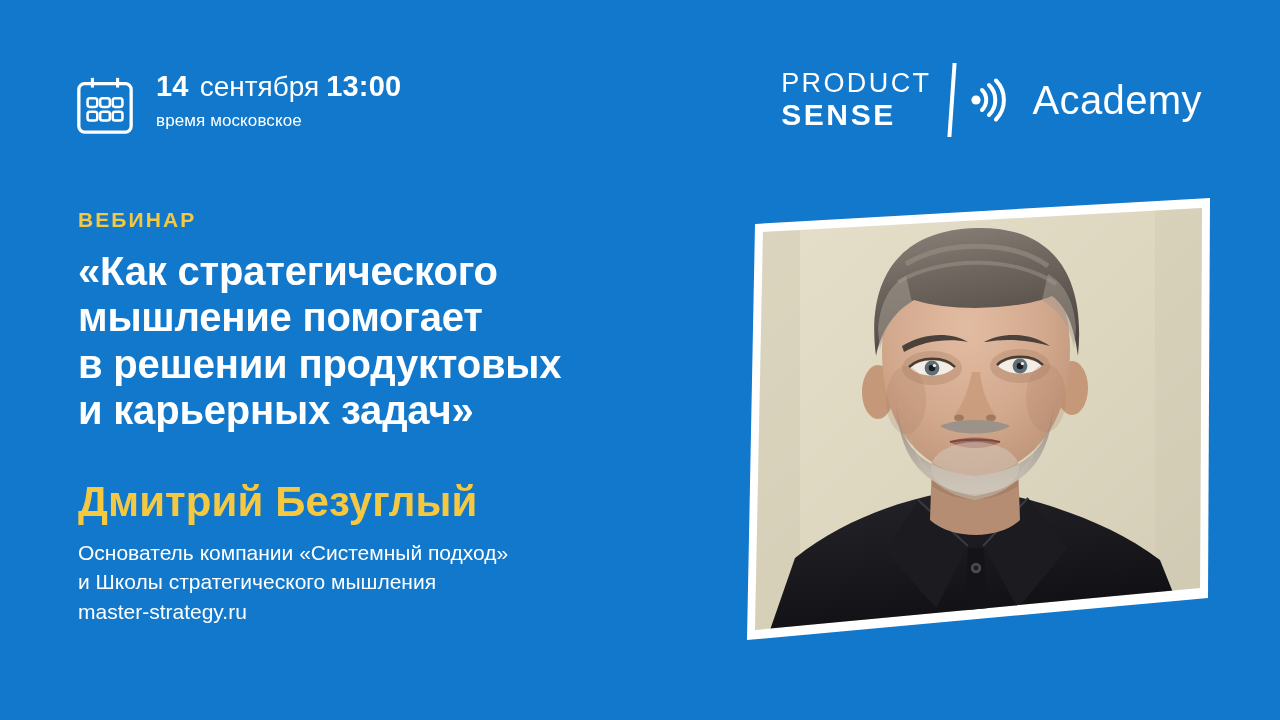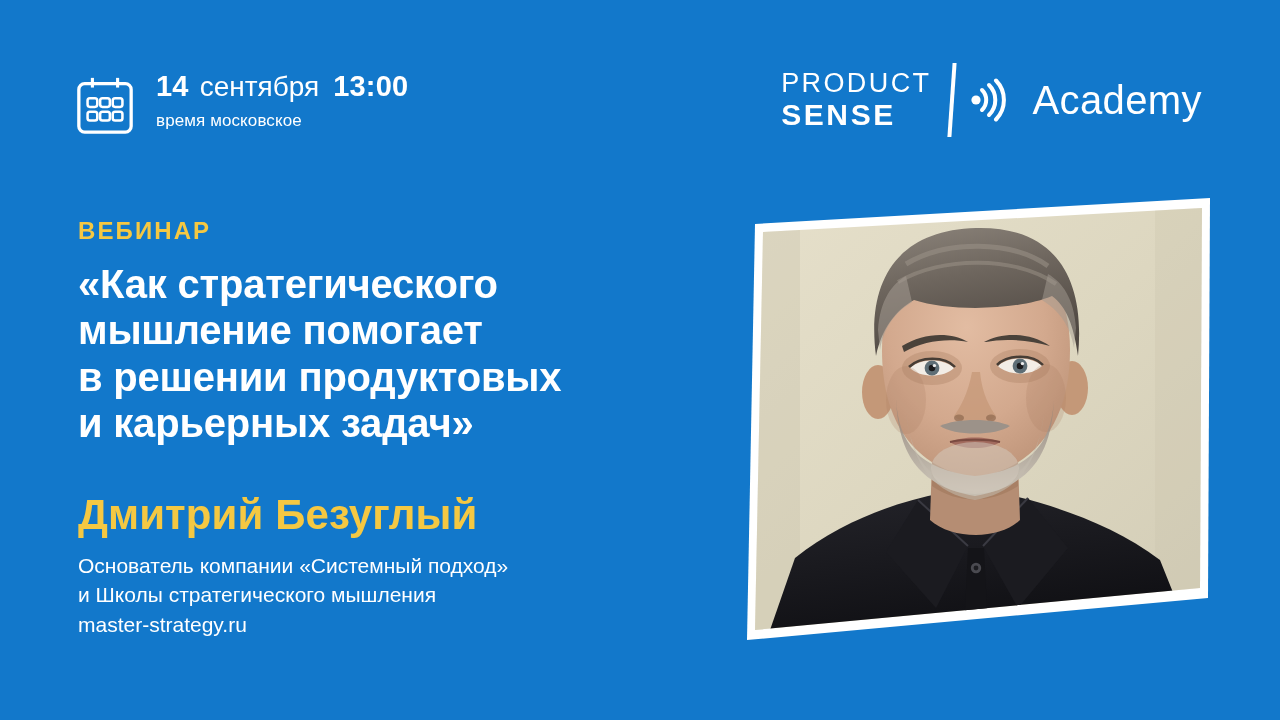--- a/index.html
+++ b/index.html
@@ -50,21 +50,21 @@
   }
   .date-strong {
     font-size: 29px;
     font-weight: bold;
     letter-spacing: 0.2px;
   }
   .date-month {
     font-size: 28px;
     font-weight: normal;
     margin-left: 11px;
-    margin-right: 14px;
+    margin-right: 7px;
   }
   #date-note {
     margin-top: 8px;
     font-size: 17px;
     color: #ffffff;
     font-weight: normal;
     letter-spacing: 0.1px;
   }
 
   
@@ -118,24 +118,24 @@
 
   
   #content {
     position: absolute;
     left: 78px;
     top: 200px;
     width: 610px;
   }
   #kicker {
     color: #f5c842;
-    font-size: 24px;
+    font-size: 21px;
     font-weight: bold;
     letter-spacing: 2.1px;
-    margin: 17px 0 16px 0;
+    margin: 8px 0 16px 0;
   }
   #title {
     color: #ffffff;
     font-size: 40px;
     font-weight: bold;
     line-height: 1.16;
     margin: 0;
     letter-spacing: -0.2px;
   }
   #title .tline {

